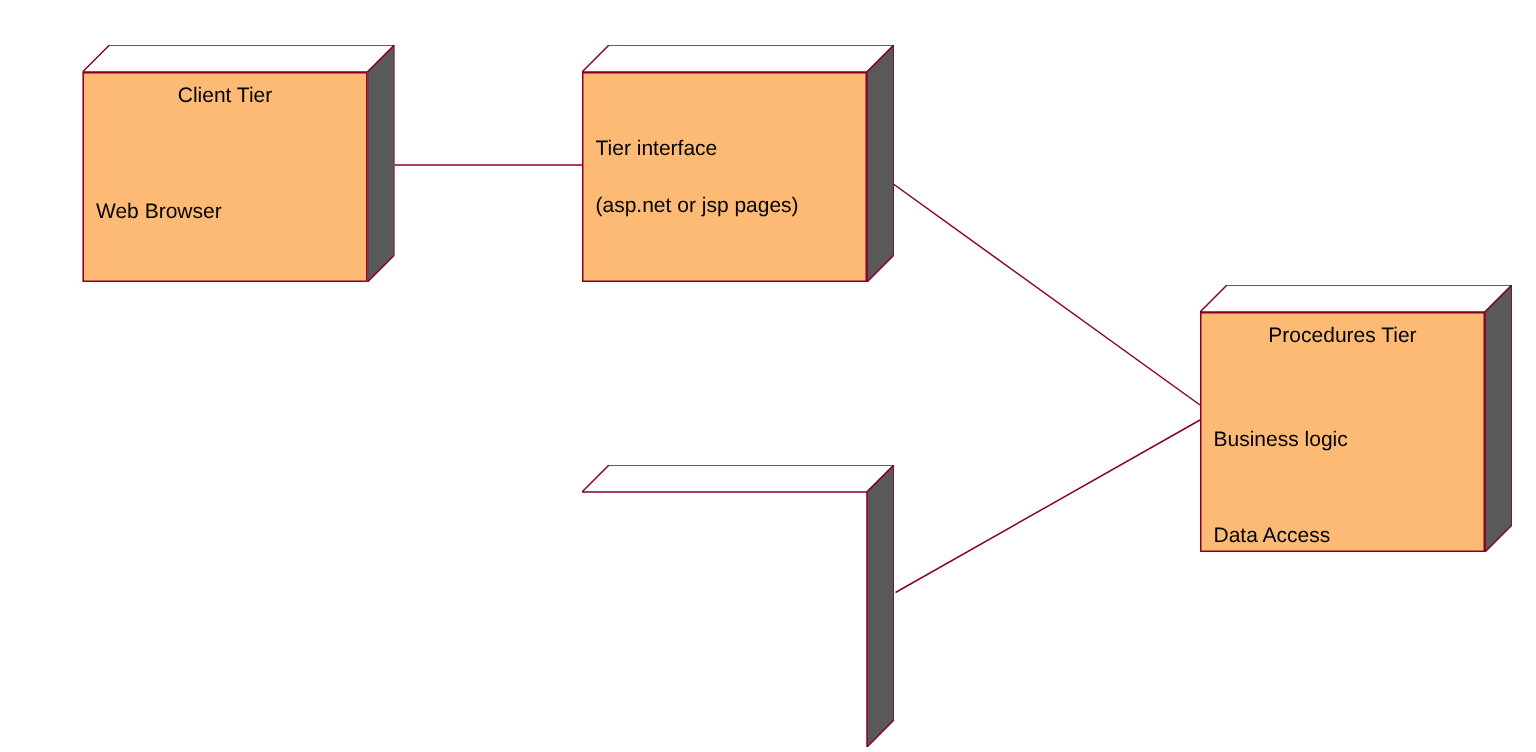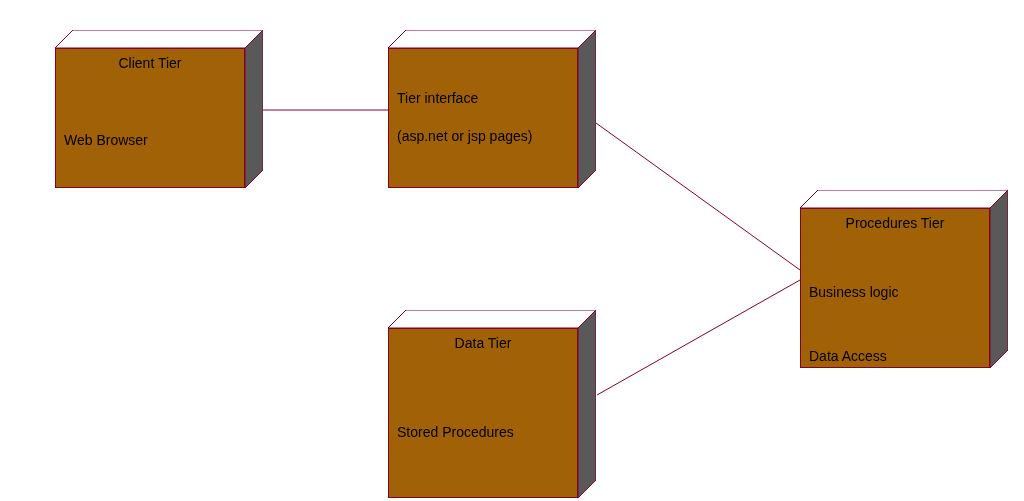--- a/index.html
+++ b/index.html
@@ -20,21 +20,21 @@
     left: 0;
     width: 1024px;
     height: 501px;
     pointer-events: none;
   }
   .cube {
     position: absolute;
   }
   .cube .front {
     position: absolute;
-    background: #a16207;
+    background: #fdba74;
     border: 1px solid #880022;
     box-sizing: border-box;
     padding: 6px 8px;
   }
   .title {
     text-align: center;
     margin-bottom: 18px;
   }
   .body-line {
     margin: 20px 0;
@@ -72,25 +72,20 @@
     <div class="body-line">Tier interface</div>
     <div class="body-line">(asp.net or jsp pages)</div>
   </div>
 </div>
 
 <div class="cube" style="left:388px; top:310px; width:208px; height:188px;">
   <svg style="position:absolute; left:0; top:0; width:208px; height:188px;">
     <polygon points="0,18 18,0 208,0 190,18" fill="#ffffff" stroke="#880022" stroke-width="1"></polygon>
     <polygon points="190,18 208,0 208,170 190,188" fill="#595959" stroke="#880022" stroke-width="1"></polygon>
   </svg>
-  <div class="front" style="left:0; top:18px; width:190px; height:170px;">
-    <div class="title">Data Tier</div>
-    <div style="height:34px"></div>
-    <div class="body-line">Stored Procedures</div>
-  </div>
 </div>
 
 <div class="cube" style="left:800px; top:190px; width:208px; height:178px;">
   <svg style="position:absolute; left:0; top:0; width:208px; height:178px;">
     <polygon points="0,18 18,0 208,0 190,18" fill="#ffffff" stroke="#880022" stroke-width="1"></polygon>
     <polygon points="190,18 208,0 208,160 190,178" fill="#595959" stroke="#880022" stroke-width="1"></polygon>
   </svg>
   <div class="front" style="left:0; top:18px; width:190px; height:160px;">
     <div class="title">Procedures Tier</div>
     <div style="height:14px"></div>

